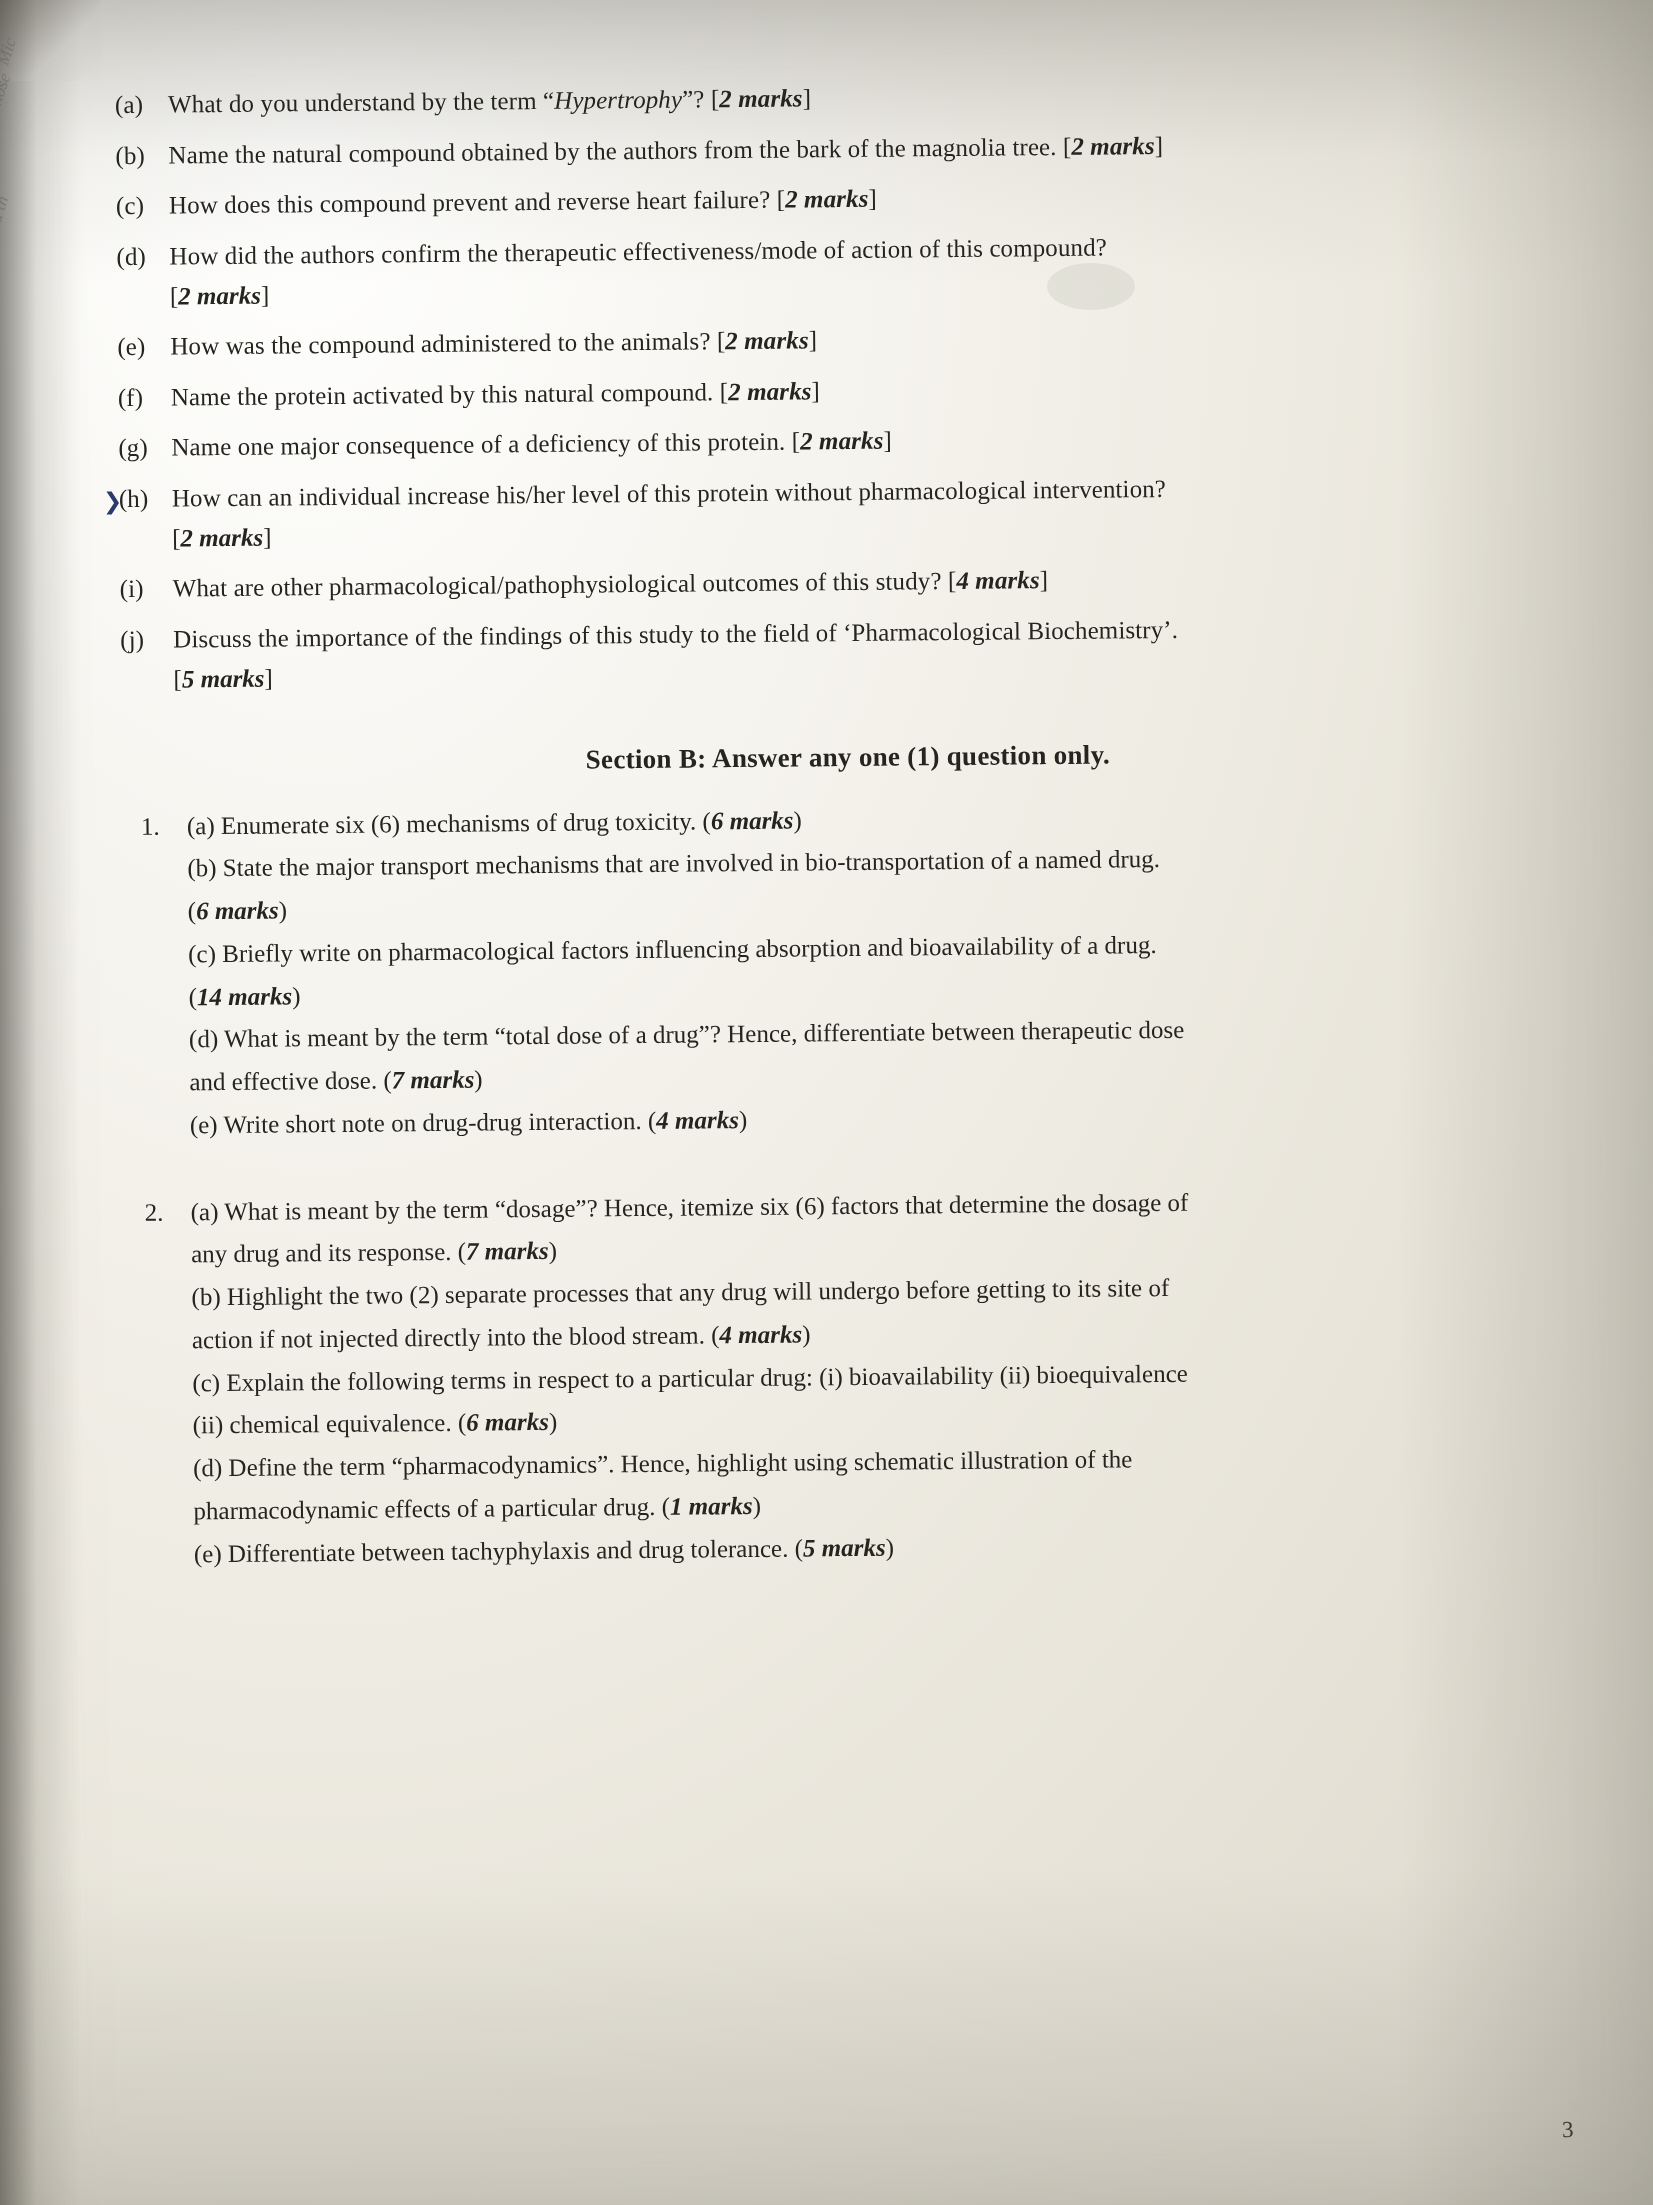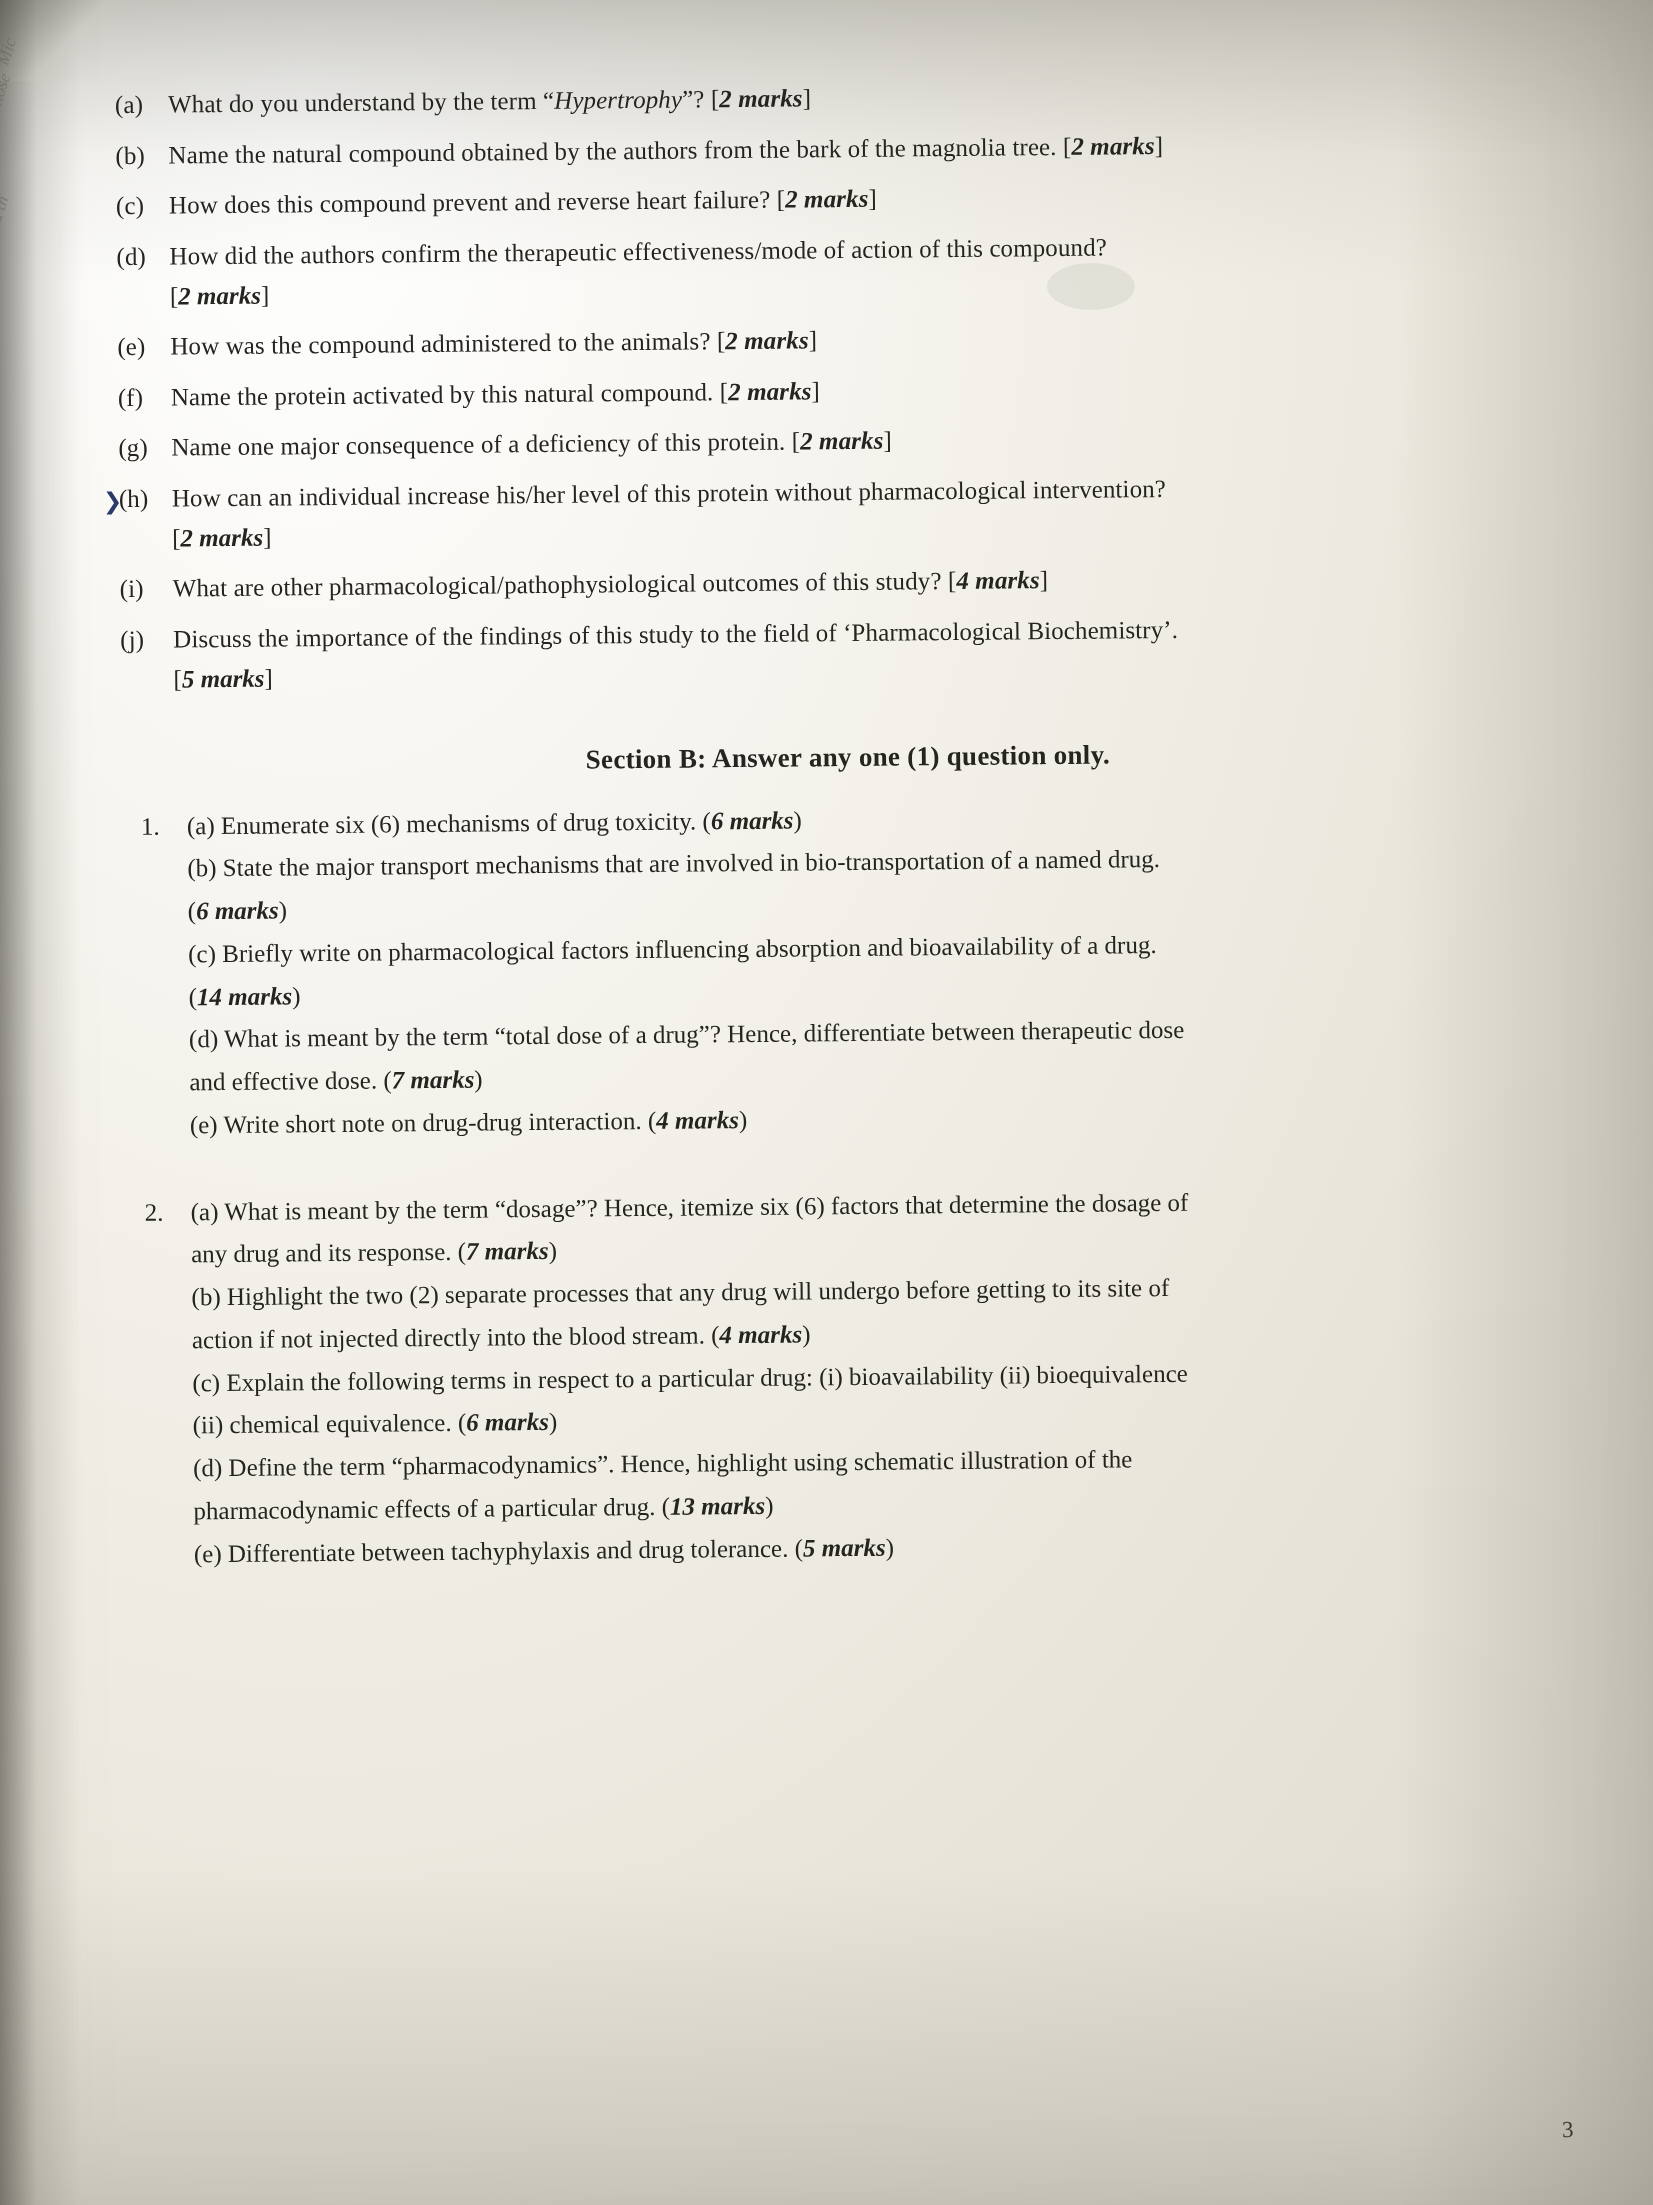--- a/index.html
+++ b/index.html
@@ -272,21 +272,21 @@
       <div class="qrow">
         <span class="num">2.</span>
         <span class="body">(a) What is meant by the term “dosage”? Hence, itemize six (6) factors that determine the dosage of</span>
       </div>
       <div class="sub jleft">any drug and its response. (<em class="m">7 marks</em>)</div>
       <div class="sub">(b) Highlight the two (2) separate processes that any drug will undergo before getting to its site of</div>
       <div class="sub jleft">action if not injected directly into the blood stream. (<em class="m">4 marks</em>)</div>
       <div class="sub">(c) Explain the following terms in respect to a particular drug: (i) bioavailability (ii) bioequivalence</div>
       <div class="sub jleft">(ii) chemical equivalence. (<em class="m">6 marks</em>)</div>
       <div class="sub">(d) Define the term “pharmacodynamics”. Hence, highlight using schematic illustration of the</div>
-      <div class="sub jleft">pharmacodynamic effects of a particular drug. (<em class="m">13 marks</em>)</div>
+      <div class="sub jleft">pharmacodynamic effects of a particular drug. (<em class="m">1 marks</em>)</div>
       <div class="sub jleft">(e) Differentiate between tachyphylaxis and drug tolerance. (<em class="m">5 marks</em>)</div>
     </div>
 
   </div>
 
   <div class="pagenum">3</div>
 </div>
 
 
 </body></html>

